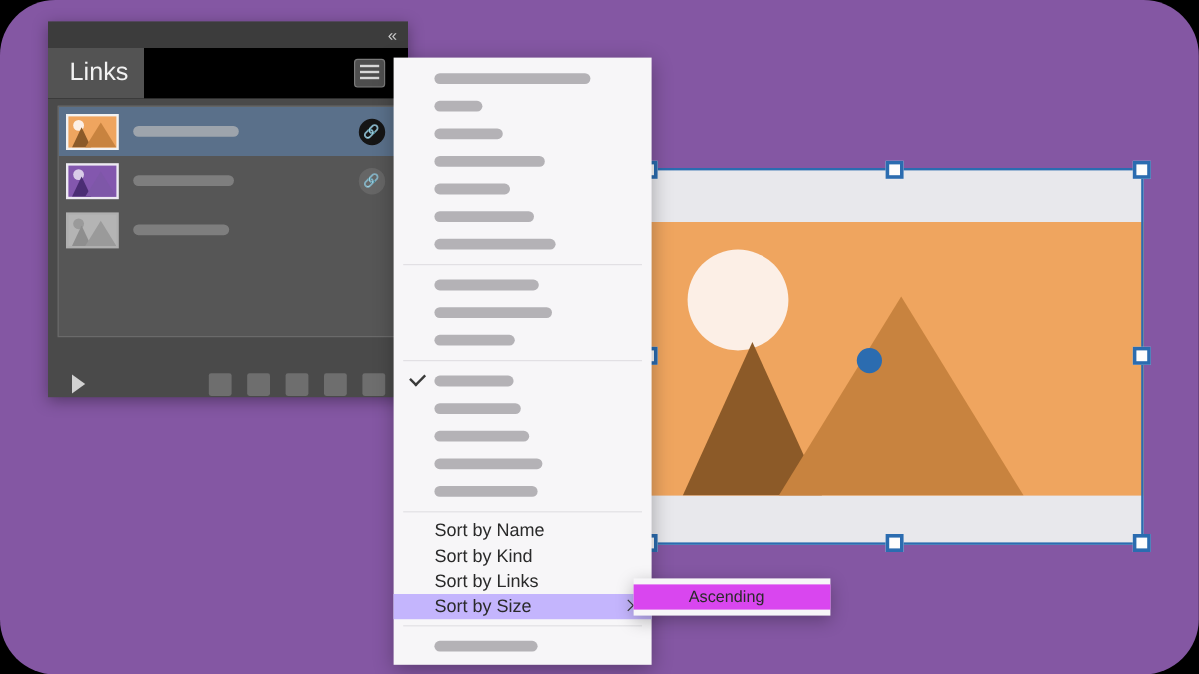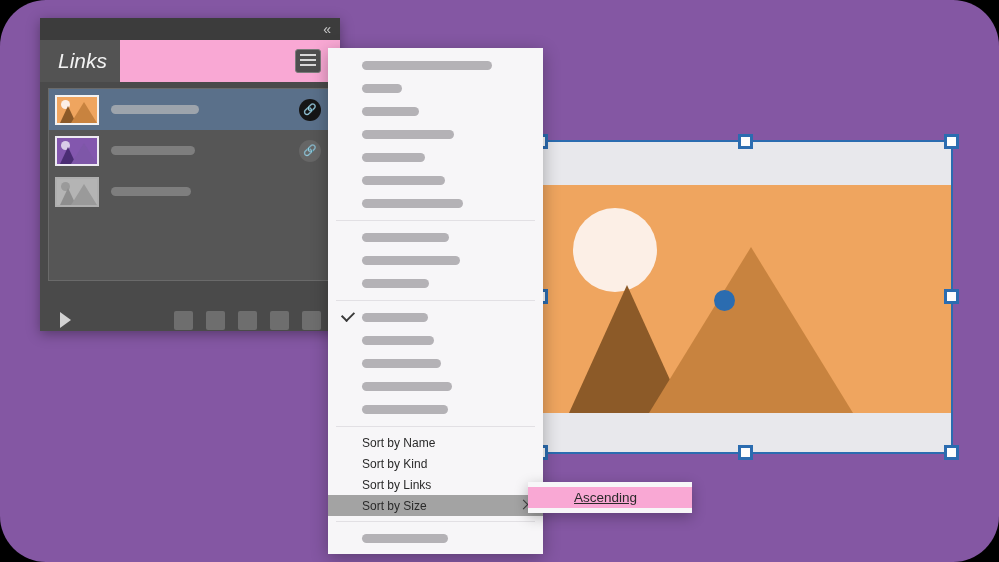--- a/index.html
+++ b/index.html
@@ -33,21 +33,21 @@
   .h-bm{left:50%;margin-left:-8px;bottom:-8px;} .h-br{right:-8px;bottom:-8px;}
   .center-dot{position:absolute;left:714px;top:290px;width:21px;height:21px;
               border-radius:50%;background:#2B6CB0;}
 
   
   .panel{position:absolute;left:40px;top:18px;width:300px;height:313px;
          background:#4A4A4A;box-shadow:0 3px 12px rgba(0,0,0,.35);}
   .panel-titlebar{position:relative;height:22px;background:#3C3C3C;}
   .collapse-icon{position:absolute;right:10px;top:2px;color:#C9C9C9;font-size:14px;
                  line-height:18px;letter-spacing:-1px;}
-  .panel-tabs{position:relative;height:42px;background:#f9a8d4;font-style:italic;}
+  .panel-tabs{position:relative;height:42px;background:#000000;}
   .tab{position:absolute;left:0;top:0;width:80px;height:42px;background:#535353;
        color:#F2F2F2;font-size:21px;line-height:42px;padding-left:18px;
        box-sizing:border-box;}
   .menu-btn{position:absolute;right:19px;top:9px;width:24px;height:22px;
             border:1px solid #7B7B7B;border-radius:3px;background:#4E4E4E;}
   .menu-btn i{display:block;height:2px;background:#D8D8D8;margin:3px 4px 0 4px;}
   .menu-btn i:first-child{margin-top:4px;}
 
   .panel-list{position:absolute;left:8px;top:70px;width:284px;height:193px;
               background:#565656;border:1px solid #6A6A6A;box-sizing:border-box;
@@ -77,32 +77,32 @@
   
   .menu{position:absolute;left:328px;top:48px;width:215px;background:#F7F6F8;
         box-shadow:0 4px 16px rgba(0,0,0,.30);padding:6px 0 4px 0;}
   .mitem{position:relative;height:23px;display:flex;align-items:center;}
   .bar{height:9px;border-radius:5px;background:#B4B2B6;margin-left:34px;}
   .sep{height:1px;background:#E2E0E4;margin:5px 8px;}
   .check{position:absolute;left:14px;top:5px;width:10px;height:6px;
          border-left:2px solid #3A3A3A;border-bottom:2px solid #3A3A3A;
          transform:rotate(-45deg);}
   .titem{height:21px;display:flex;align-items:center;padding:0 14px 0 34px;
-         font-size:12px;color:#2A2A2A;position:relative;}
-  .titem.hl{background:#a3a3a3;}
+         font-size:15px;color:#2A2A2A;position:relative;}
+  .titem.hl{background:#c4b5fd;}
   .chev{position:absolute;right:16px;top:6px;width:6px;height:6px;
         border-top:1.6px solid #3A3A3A;border-right:1.6px solid #3A3A3A;
         transform:rotate(45deg);}
 
   
   .submenu{position:absolute;left:528px;top:482px;width:164px;background:#F7F6F8;
            box-shadow:0 4px 14px rgba(0,0,0,.28);padding:5px 0;}
   .sitem{height:21px;display:flex;align-items:center;padding:0 12px 0 46px;
          font-size:13.5px;color:#2A2A2A;}
-  .sitem.hl{background:#f9a8d4;text-decoration:underline;}
+  .sitem.hl{background:#d946ef;}
 </style>
 </head>
 <body>
 
 <div id="stage">
   <div class="backdrop"></div>
 
   <div class="doc-page">
     <div class="doc-image">
       <div class="sun"></div>

